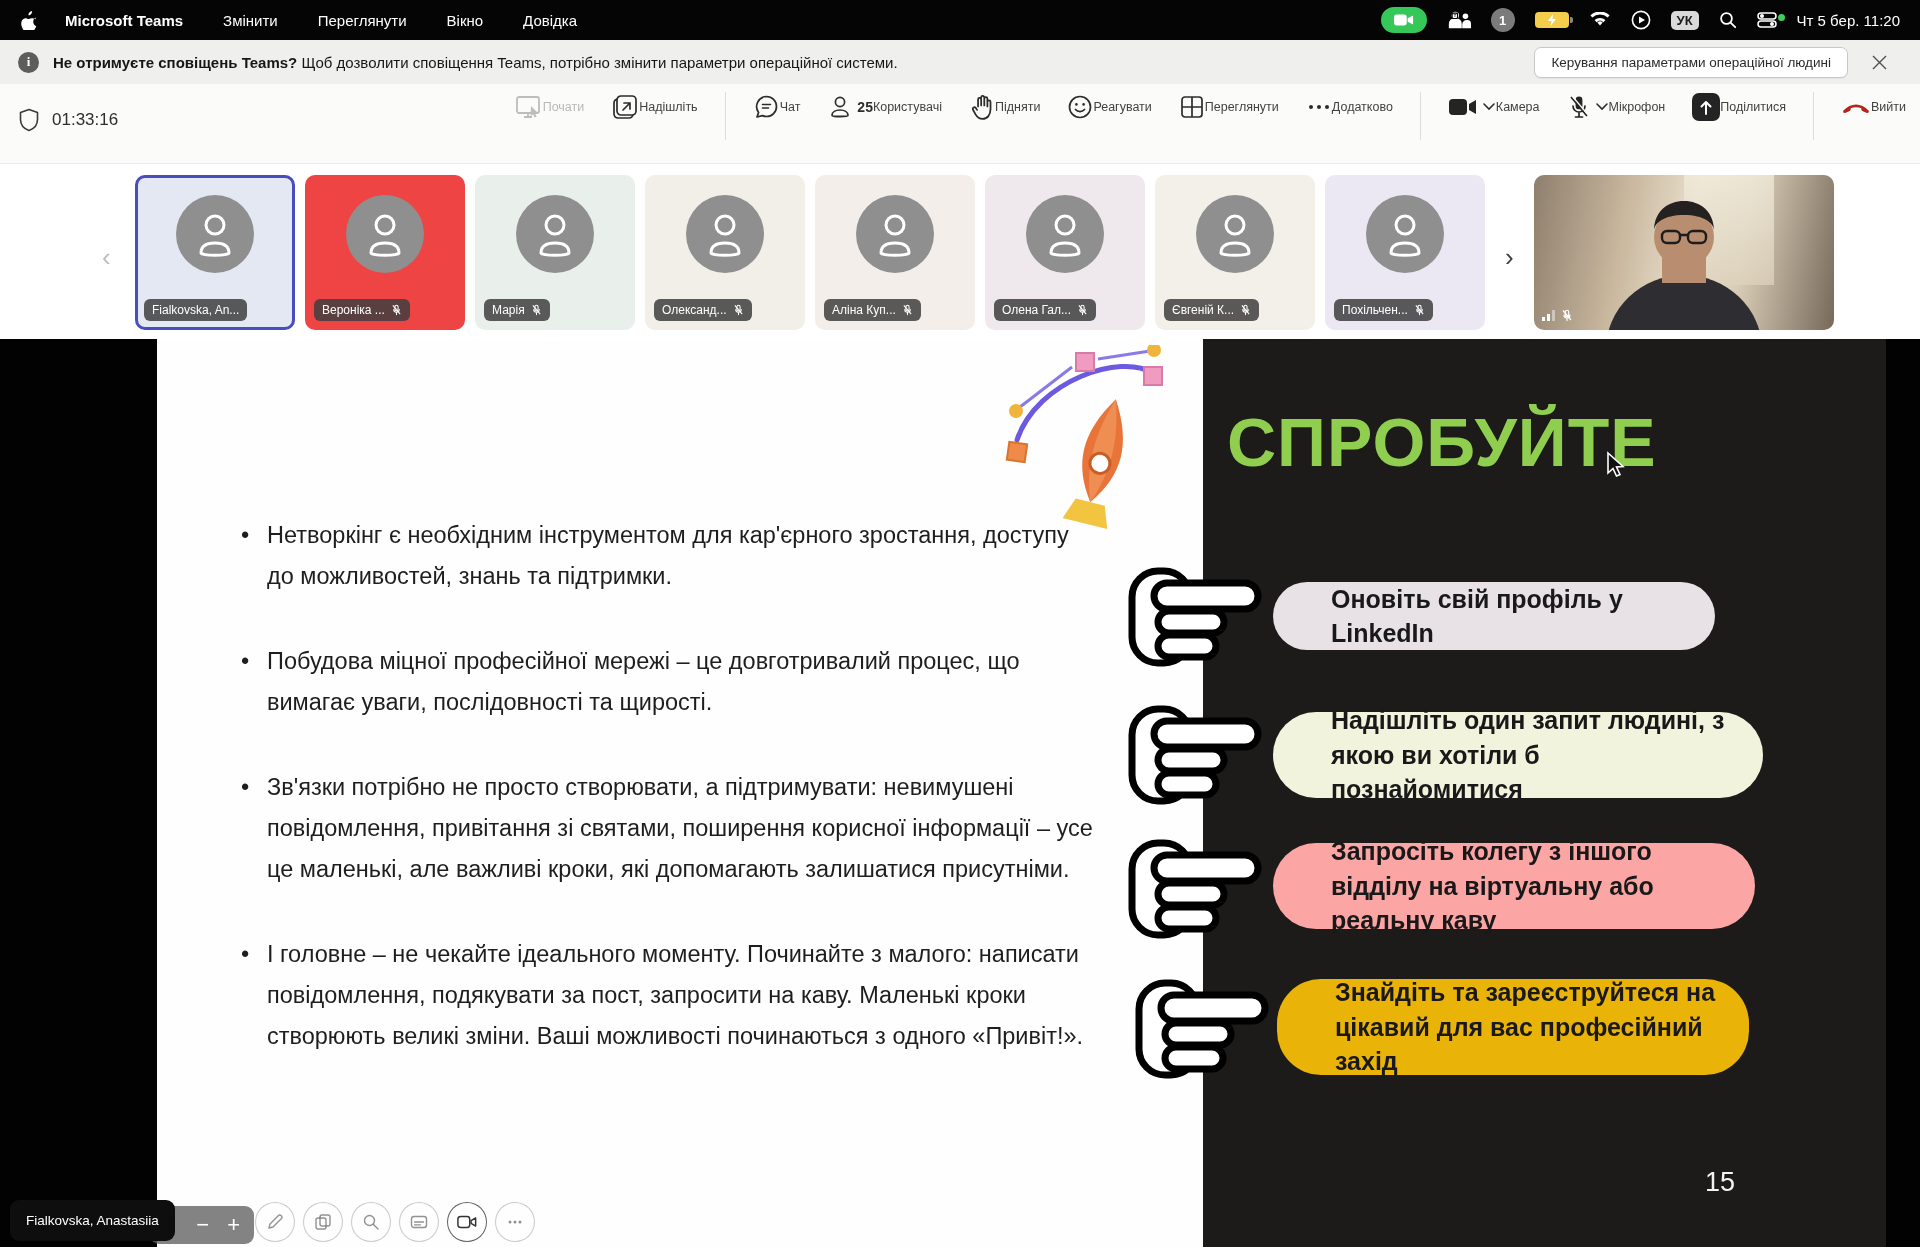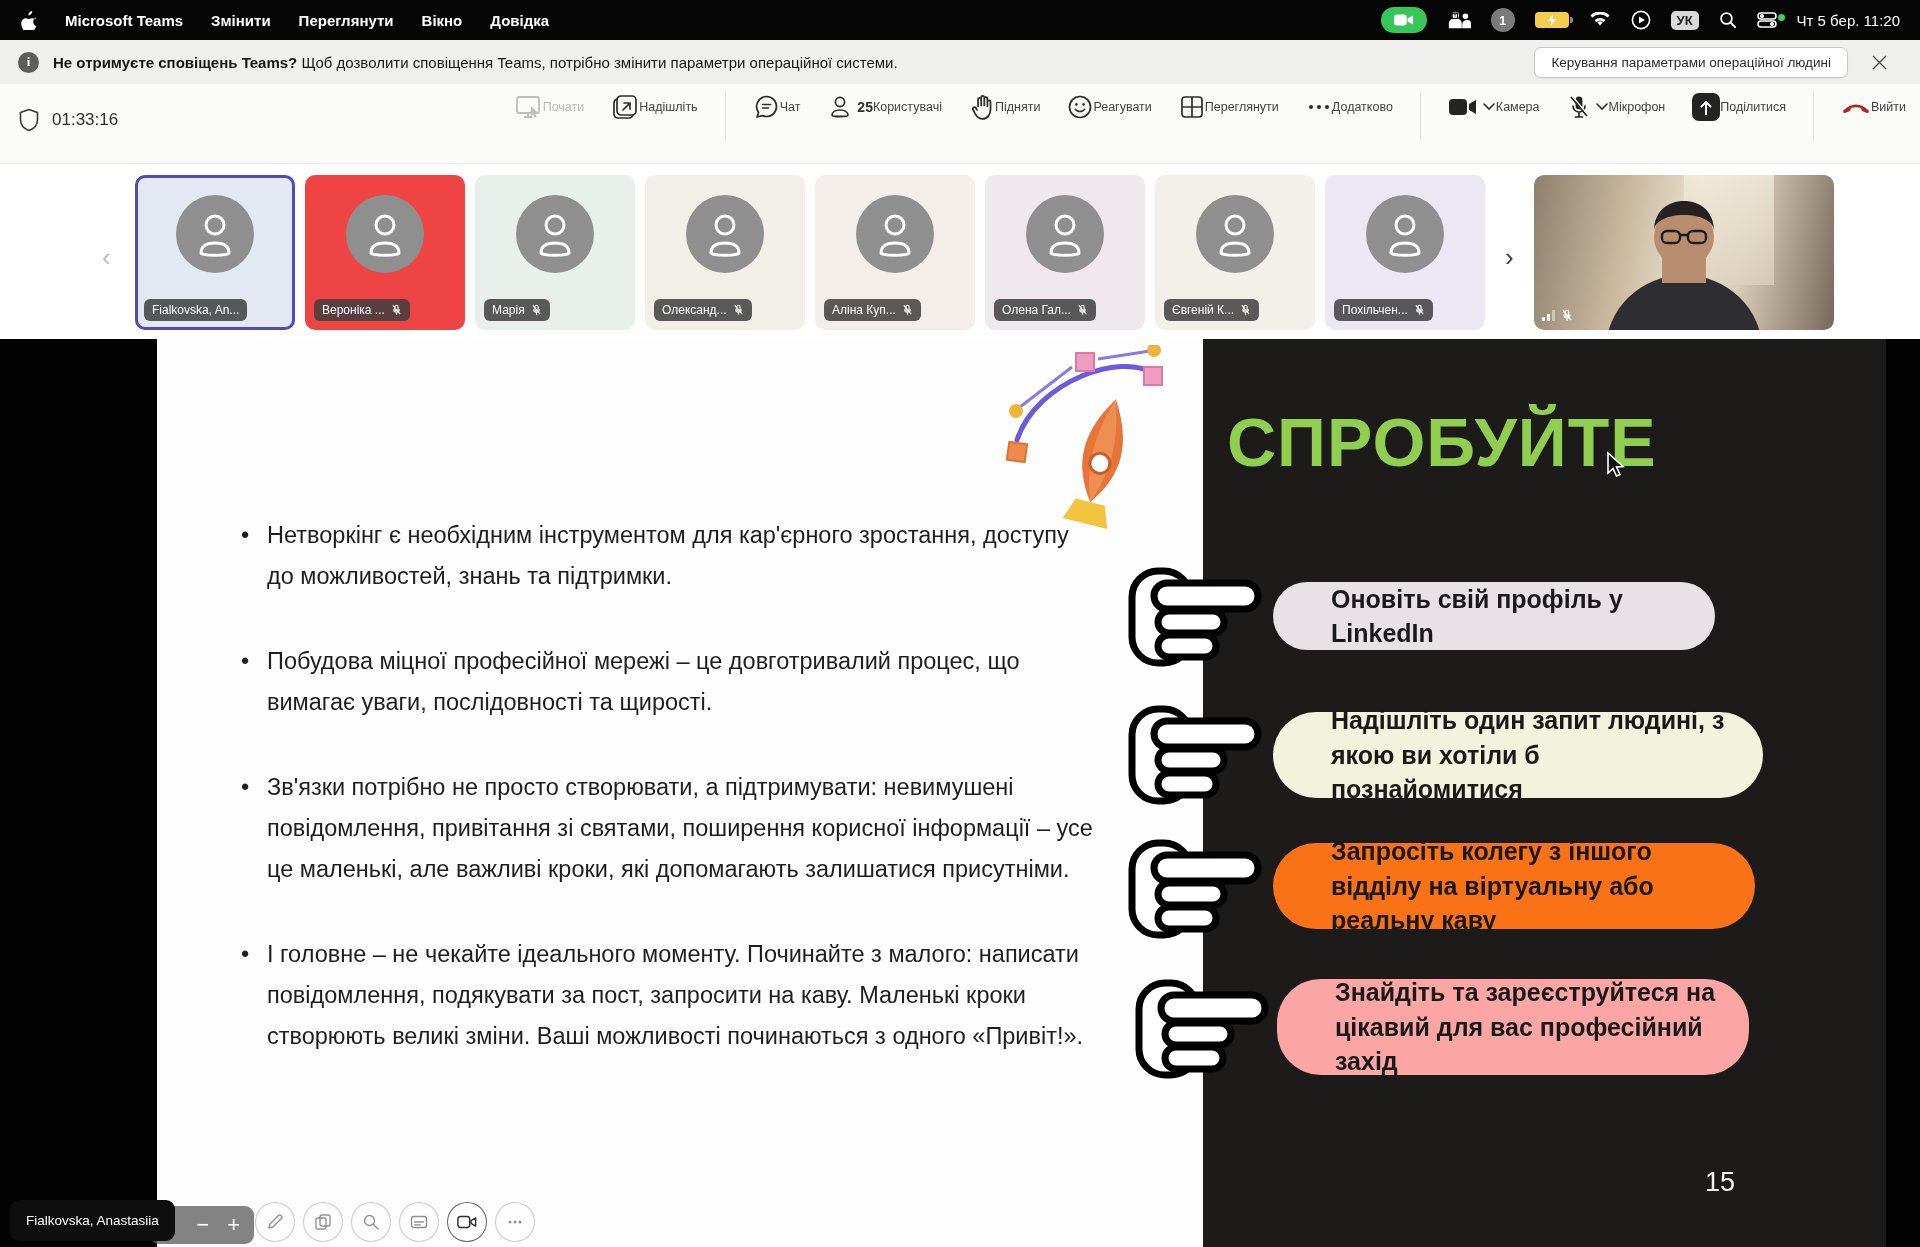--- a/index.html
+++ b/index.html
@@ -5,21 +5,21 @@
   * { margin:0; padding:0; box-sizing:border-box; }
   html,body { width:1920px; height:1247px; overflow:hidden; background:#000;
               font-family:"Liberation Sans", sans-serif; }
 
   
   .menubar { position:absolute; left:0; top:0; width:1920px; height:40px;
              background:#050505; color:#fff; display:flex; align-items:center;
              padding:0 20px; gap:28px; font-size:15px; }
   .menubar .apple { width:17px; height:20px; display:flex; align-items:center; }
   .menubar .appname { font-weight:700; }
-  .menubar .menu-item { font-weight:700; }
+  .menubar .menu-item { font-weight:400;margin-left:12px; }
   .menubar .right { margin-left:auto; display:flex; align-items:center; gap:20px; }
   .cam-pill { width:46px; height:26px; border-radius:14px; background:#36c759;
               display:flex; align-items:center; justify-content:center; }
   .ic { display:inline-flex; align-items:center; justify-content:center; }
   .badge-circle { width:24px; height:24px; border-radius:50%; background:#7b7b7b;
                   color:#fff; font-size:13px; font-weight:700; display:flex;
                   align-items:center; justify-content:center; position:relative; }
   .battery { position:relative; width:34px; height:16px; border-radius:4px; background:#f4cd4c;
              display:flex; align-items:center; justify-content:center; }
   .battery:after { content:""; position:absolute; right:-4px; top:5px; width:3px; height:6px;
@@ -99,22 +99,22 @@
   .bullets li { position:relative; padding-left:26px; margin-bottom:44px; font-size:23.5px;
                 line-height:41px; color:#1e1e1e; }
   .bullets li:before { content:"•"; position:absolute; left:0; top:0; }
   .try-title { position:absolute; left:1070px; top:64px; font-size:68px; font-weight:800;
                color:#8fce4e; letter-spacing:1px;text-align:center; }
   .pill { position:absolute; border-radius:44px; display:flex; align-items:center;
           padding-left:58px; padding-right:30px; color:#191919; font-size:25px;
           font-weight:600; line-height:1.38; }
   .pill-1 { left:1116px; top:243px; width:442px; height:68px; background:#e8e2e6; }
   .pill-2 { left:1116px; top:373px; width:490px; height:86px; background:#f1f3dd; }
-  .pill-3 { left:1116px; top:504px; width:482px; height:86px; background:#f97316; }
-  .pill-4 { left:1120px; top:640px; width:472px; height:96px; background:#fca5a5; }
+  .pill-3 { left:1116px; top:504px; width:482px; height:86px; background:#fca5a5; }
+  .pill-4 { left:1120px; top:640px; width:472px; height:96px; background:#eab308; }
   .hand { position:absolute; width:150px; height:120px; }
   .hand-1 { left:963px; top:218px; }
   .hand-2 { left:963px; top:356px; }
   .hand-3 { left:963px; top:490px; }
   .hand-4 { left:970px; top:630px; }
   .page-num { position:absolute; left:1548px; top:828px; color:#f3f3f3; font-size:27px; }
   .pen-art { position:absolute; left:845px; top:6px; }
   .cursor { position:absolute; left:1447px; top:112px; }
 
   

